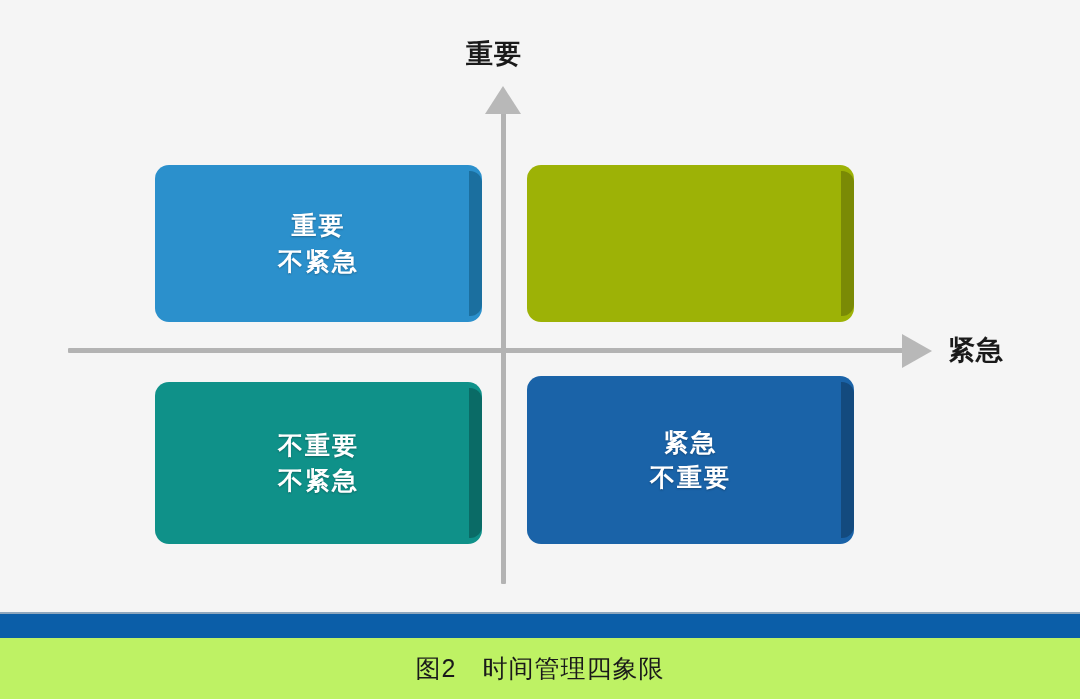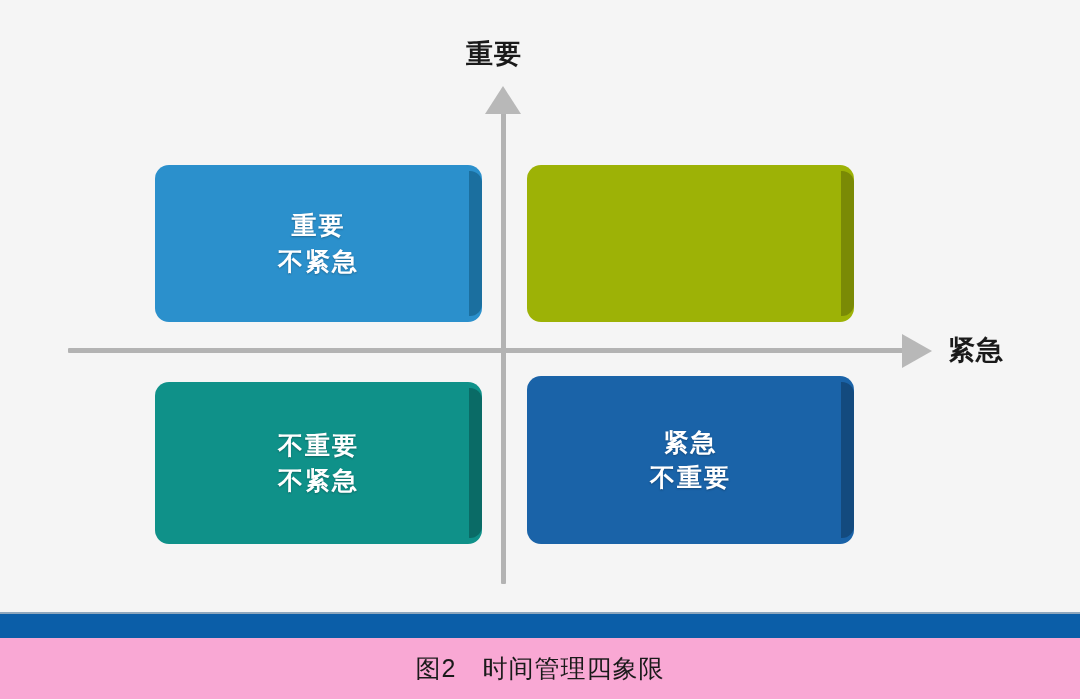--- a/index.html
+++ b/index.html
@@ -156,21 +156,21 @@
     background: #8fa7bd;
   }
 
   
   #caption-area {
     position: absolute;
     left: 0;
     top: 638px;
     width: 1080px;
     height: 61px;
-    background: #f9a8d4;
+    background: #bef264;
     display: flex;
     align-items: center;
     justify-content: center;
   }
   #caption {
     color: #1a1a1a;
     font-size: 25px;
     font-weight: normal;
     letter-spacing: 1px;
     white-space: pre;

